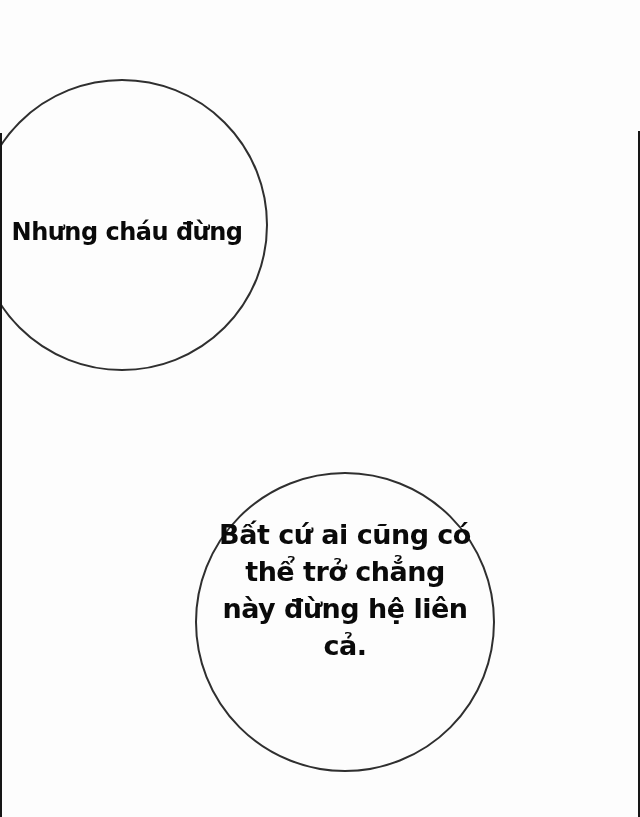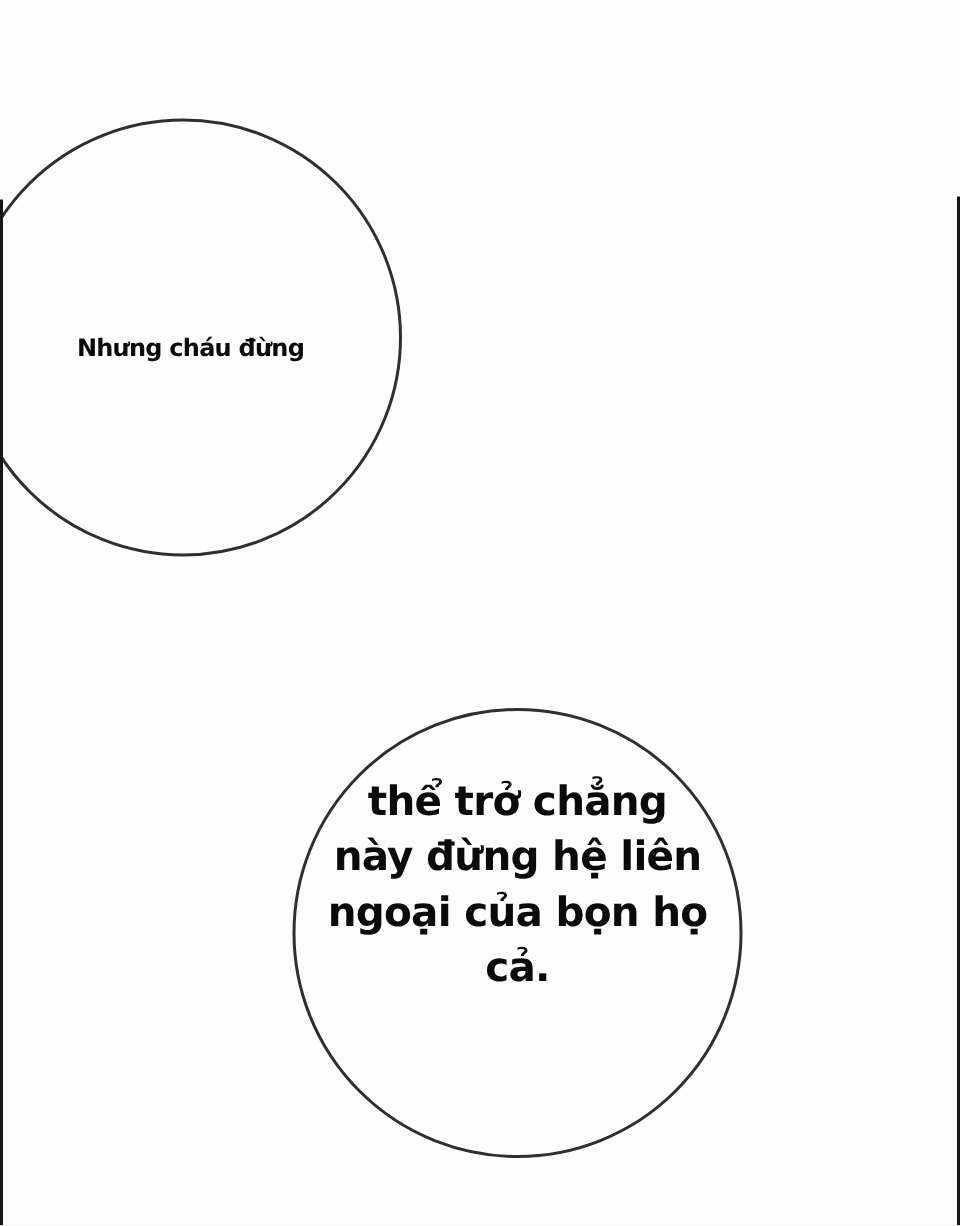--- a/index.html
+++ b/index.html
@@ -47,21 +47,21 @@
   }
 
   .bubble-1{
     left:-24px;top:79px;
     width:292px;height:292px;
     justify-content:center;
     padding-top:14px;
     padding-left:10px;
   }
   .bubble-1 .line{
-    font-size:16px;
+    font-size:24px;
     line-height:36px;
   }
 
   .bubble-2{
     left:195px;top:472px;
     width:300px;height:300px;
     justify-content:flex-start;
     padding-top:42px;
   }
   .bubble-2 .line{
@@ -75,19 +75,19 @@
 <div class="stage">
 
   <div class="edge-line left"></div>
   <div class="edge-line right"></div>
 
   <div class="bubble bubble-1">
     <div class="line">Nhưng cháu đừng</div>
   </div>
 
   <div class="bubble bubble-2">
+    <div class="line">Bất cứ ai cũng có</div>
     <div class="line">thể trở chẳng</div>
     <div class="line">này đừng hệ liên</div>
-    <div class="line">ngoại của bọn họ</div>
     <div class="line">cả.</div>
   </div>
 
 </div>
 
 </body></html>

